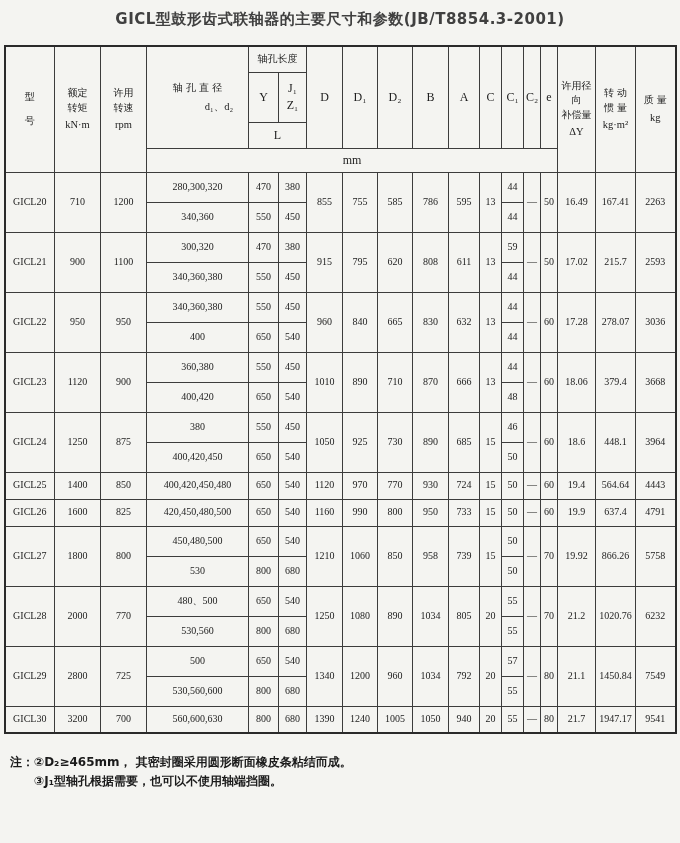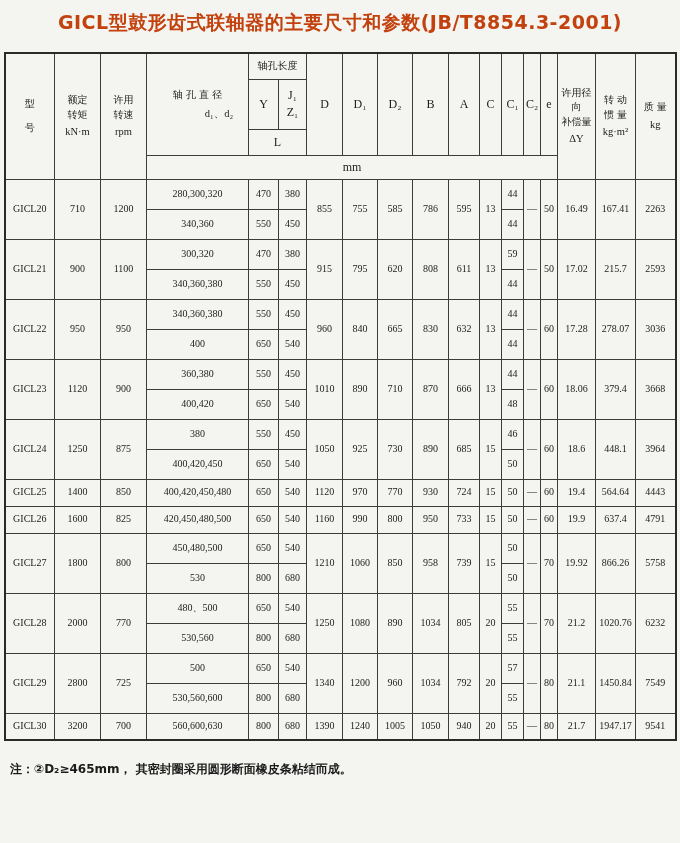--- a/index.html
+++ b/index.html
@@ -6,25 +6,25 @@
   html, body {
     margin: 0; padding: 0;
     width: 680px; height: 843px;
     background: #f4f4f1;
     font-family: "DejaVu Sans", "Liberation Sans", sans-serif;
     color: #1c1c1c;
     overflow: hidden;
   }
   .title {
     text-align: center;
-    font-size: 19px;
+    font-size: 15px;
     font-weight: bold;
     padding-top: 10px;
     letter-spacing: 0.5px;
-    color: #c2410c;
+    color: #404040;
   }
   table.spec {
     width: 664px;
     margin: 16px auto 0 auto;
     border-collapse: collapse;
     table-layout: fixed;
     border: 2px solid #2a2a2a;
     background: #f4f4f1;
   }
   table.spec td {
@@ -414,14 +414,15 @@
         <td class="num">1947.17</td>
         <td class="num">9541</td>
       </tr>
     </tbody>
 </table>
 
 <div class="notes">
   <div class="notes-label">注：</div>
   <div class="notes-items">
     <div>②D₂≥465mm，  其密封圈采用圆形断面橡皮条粘结而成。</div>
+    <div>③J₁型轴孔根据需要，也可以不使用轴端挡圈。</div>
   </div>
 </div>
 
 </body></html>

